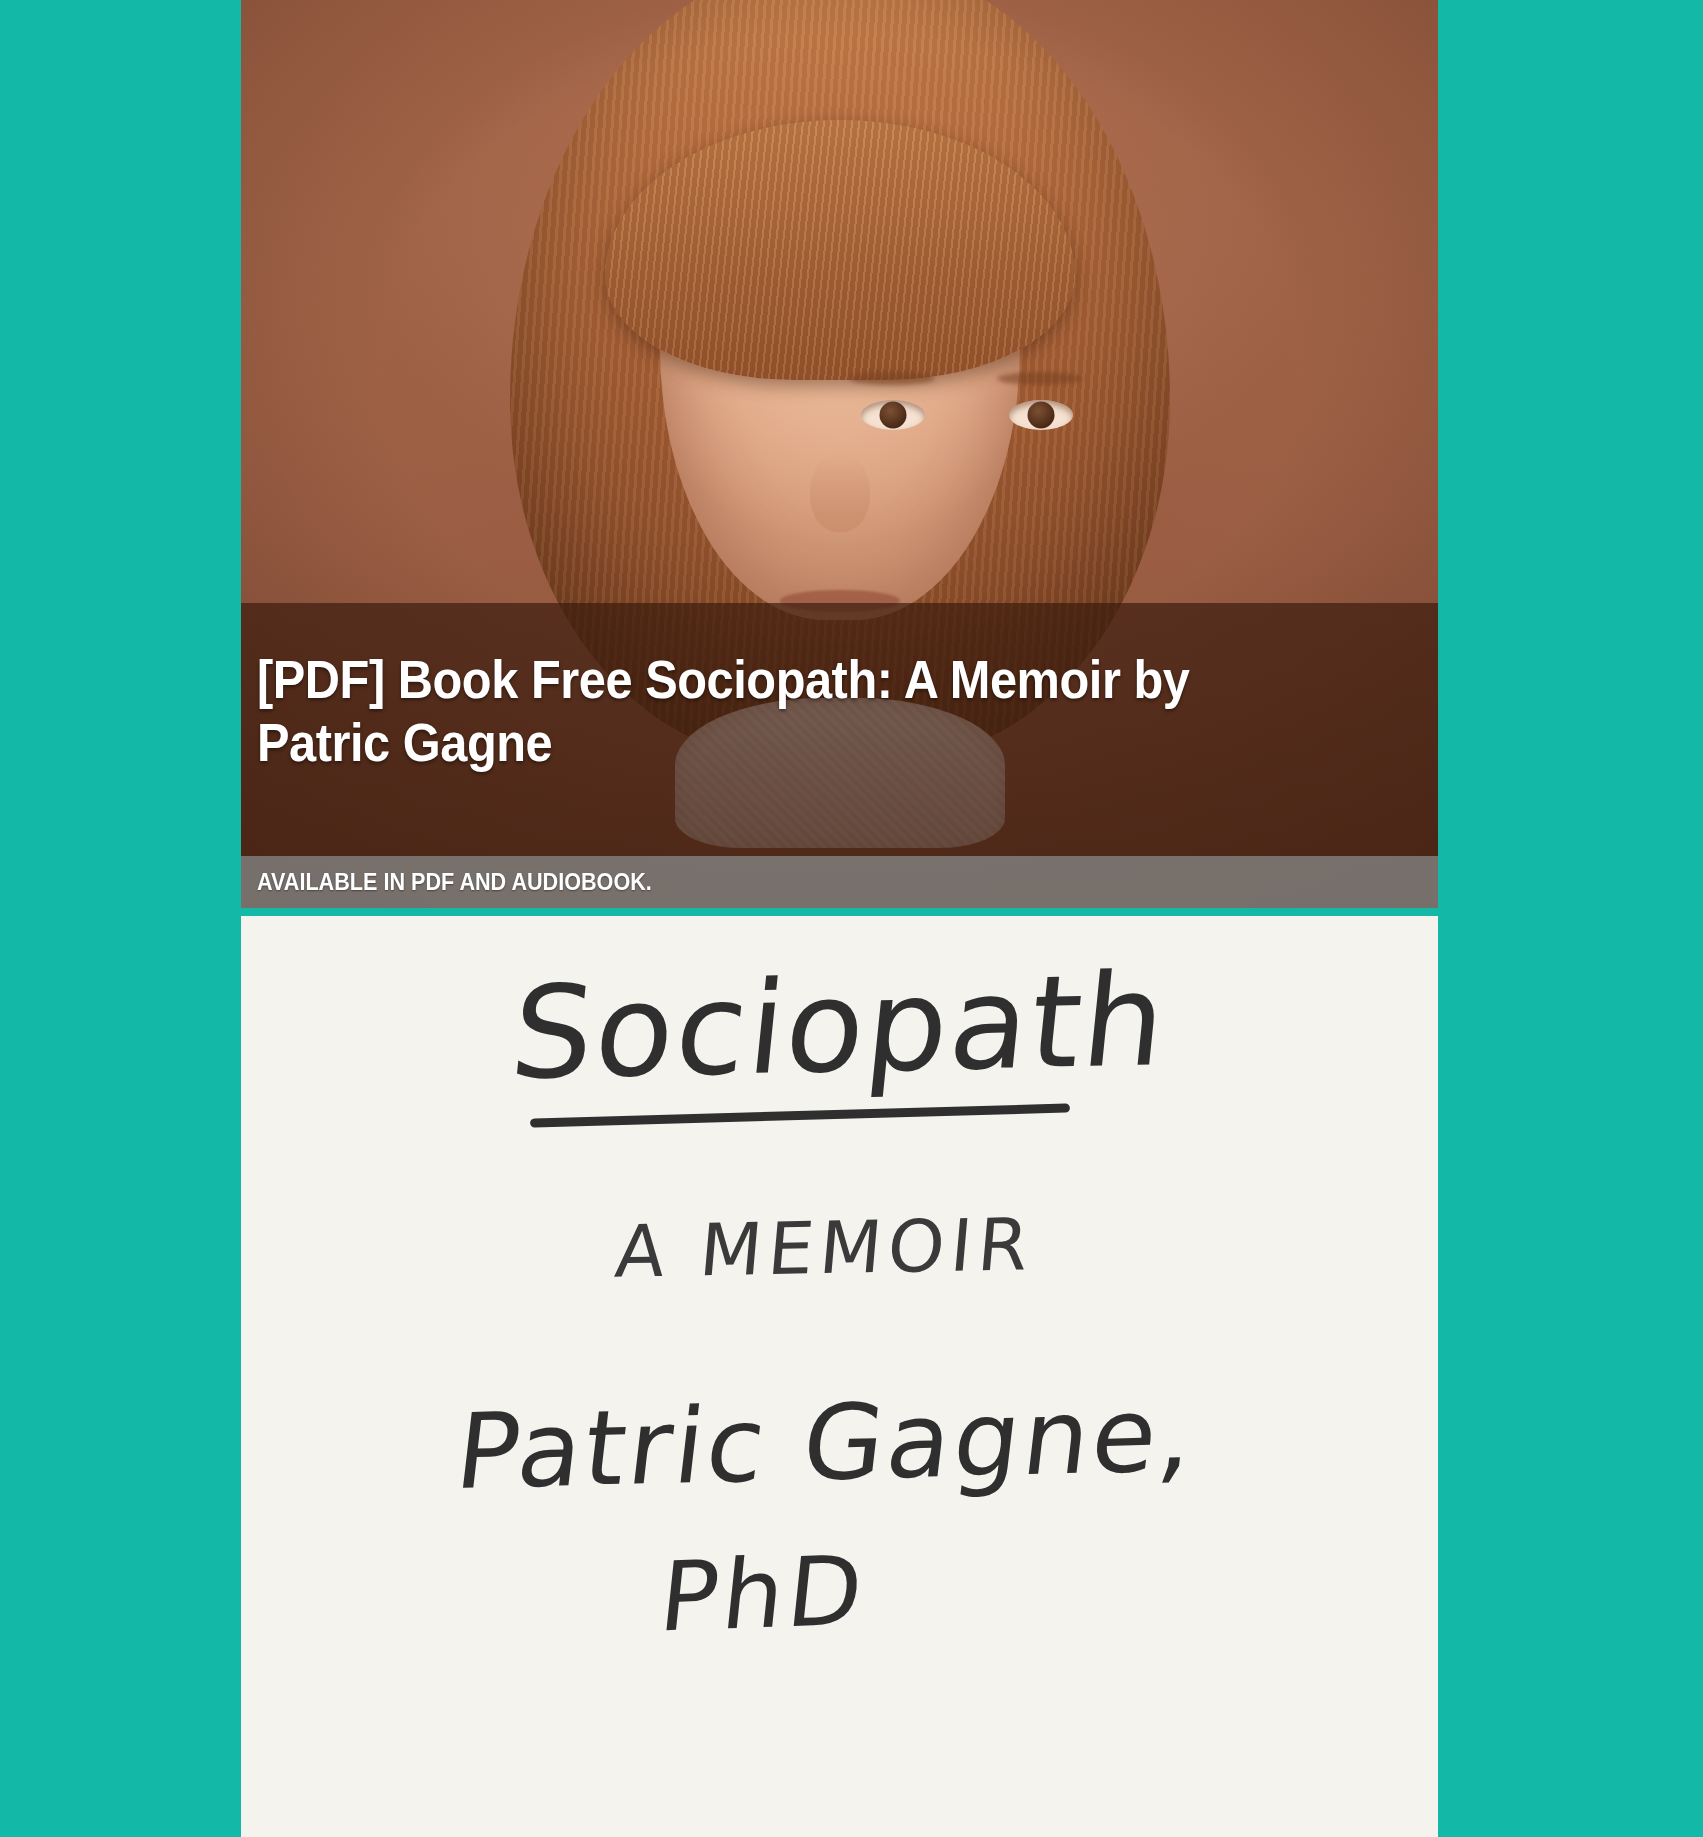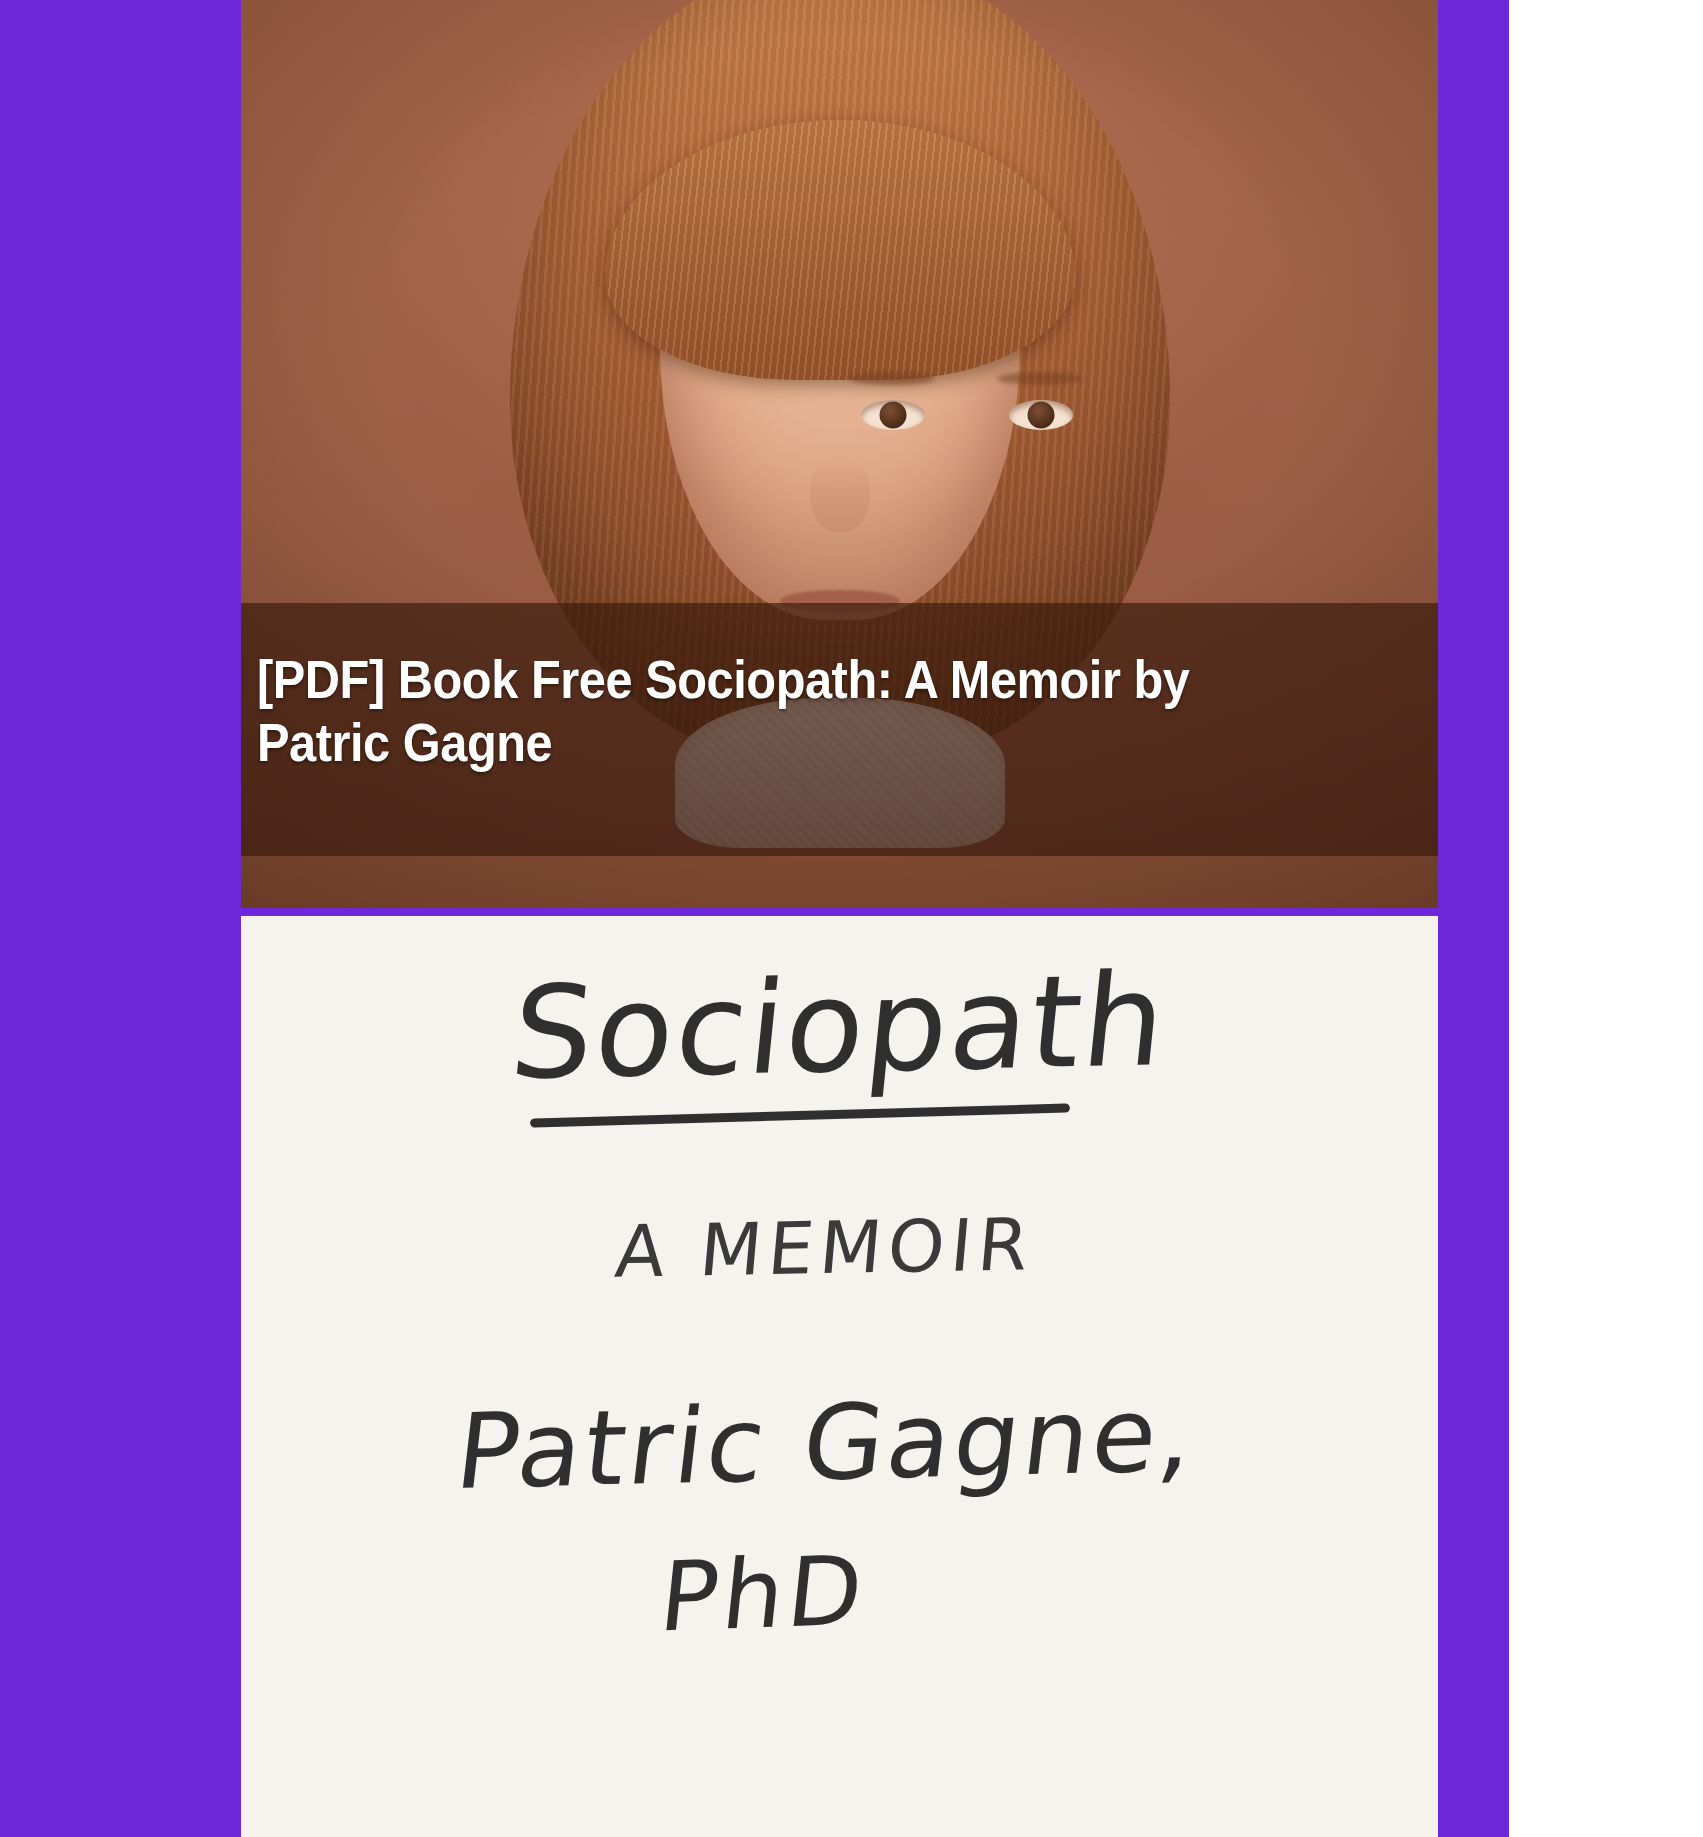--- a/index.html
+++ b/index.html
@@ -7,23 +7,23 @@
     padding: 0;
     background: #ffffff;
     width: 1703px;
     height: 1837px;
     overflow: hidden;
     font-family: "Liberation Sans", sans-serif;
   }
 
   .page {
     position: relative;
-    width: 1509px;
+    width: 1703px;
     height: 1837px;
-    background: #6d28d9;
+    background: #14b8a6;
   }
 
   
   .hero {
     position: absolute;
     left: 241px;
     top: 0px;
     width: 1197px;
     height: 908px;
     overflow: hidden;
@@ -330,20 +330,23 @@
       <div class="nose"></div>
       <div class="mouth"></div>
       <div class="collar"></div>
       <div class="vignette"></div>
     </div>
 
     <div class="title-band">
       <h1 class="hero-title">[PDF] Book Free Sociopath: A Memoir by Patric Gagne</h1>
     </div>
 
+    <div class="subtitle-strip">
+      <p class="hero-subtitle">AVAILABLE IN PDF AND AUDIOBOOK.</p>
+    </div>
   </div>
 
   <div class="cover">
     <div class="cover-inner">
       <div class="cover-title">Sociopath</div>
       <div class="title-underline"></div>
       <div class="cover-sub">A MEMOIR</div>
       <div class="cover-author">Patric Gagne,</div>
       <div class="cover-degree">PhD</div>
     </div>

